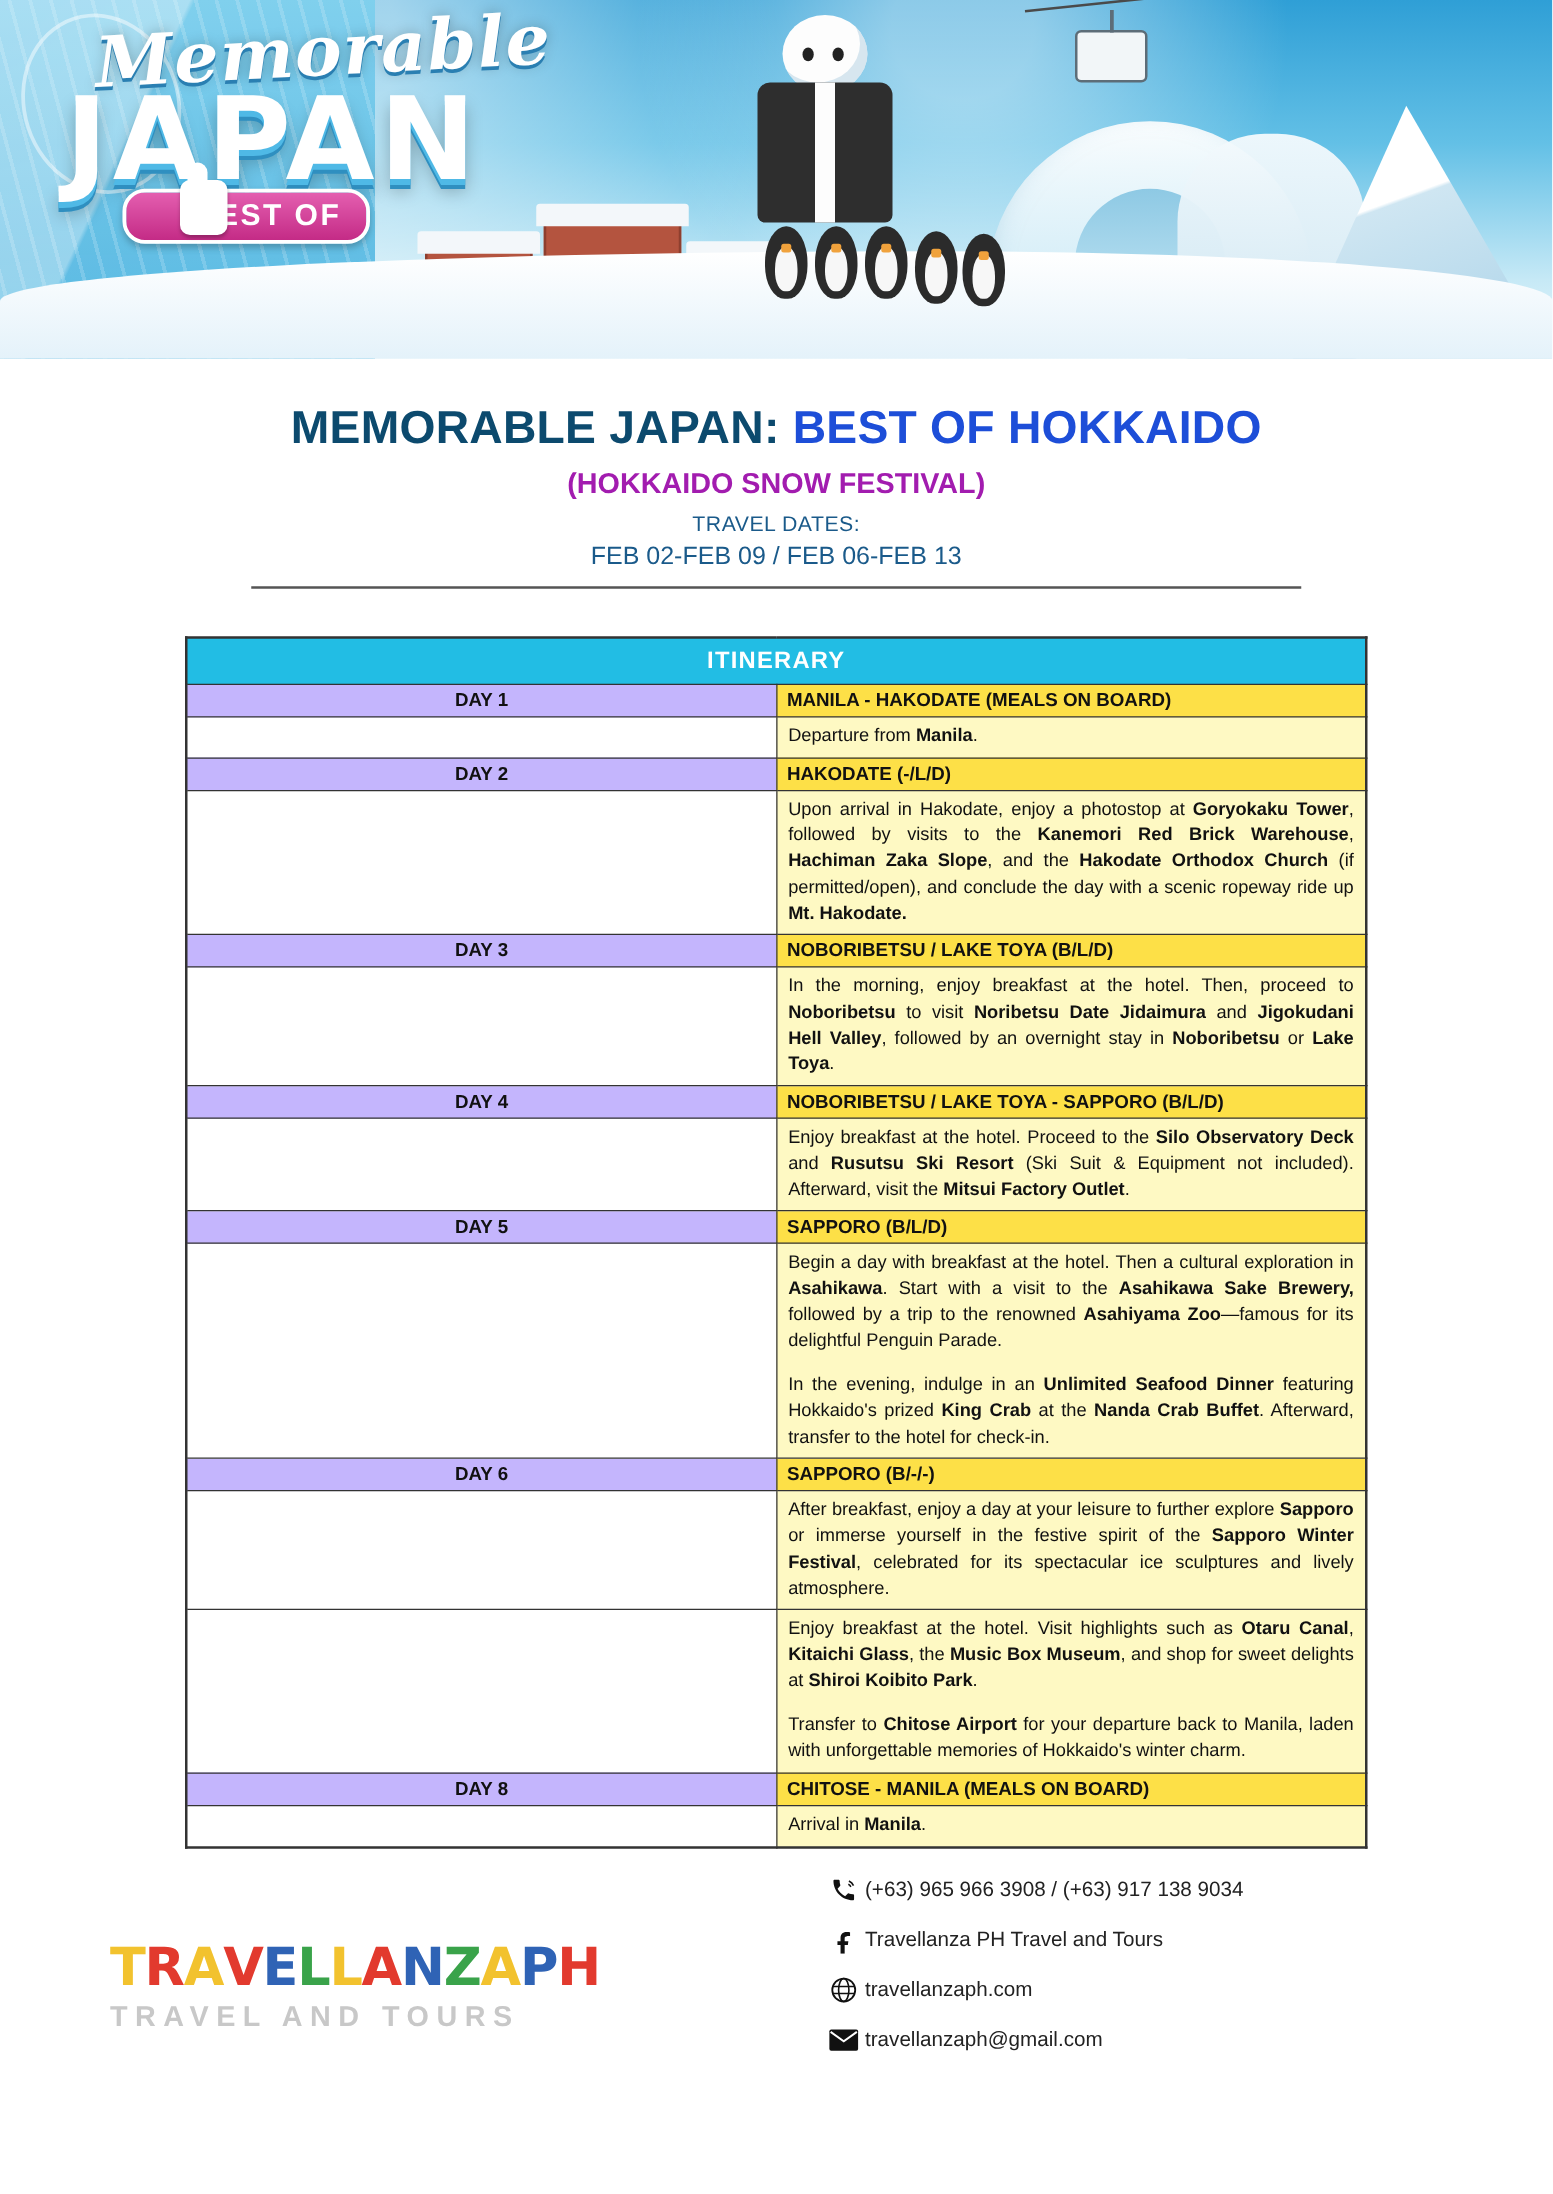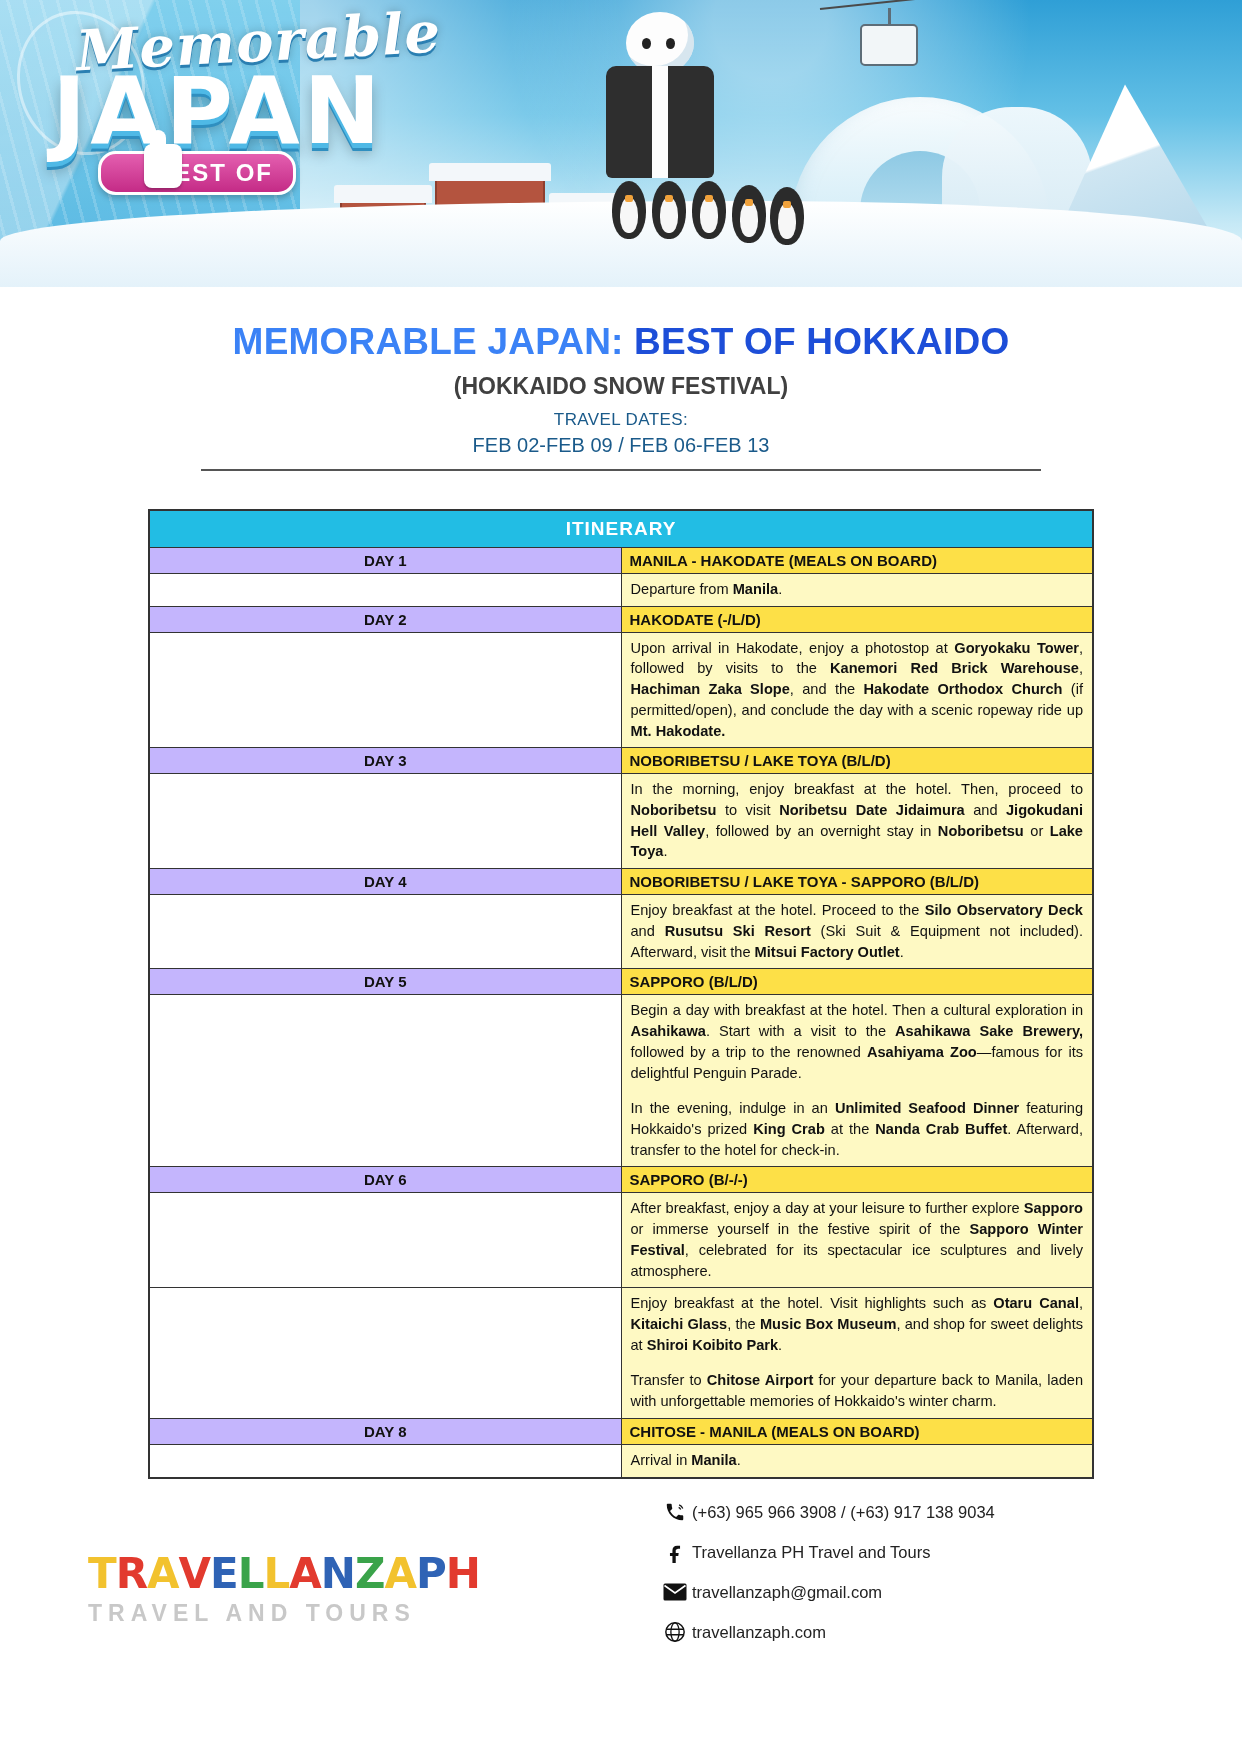--- a/index.html
+++ b/index.html
@@ -200,25 +200,25 @@
   .logo .thumb:after {
     content: ""; position: absolute; left: 6px; top: -14px; width: 16px; height: 18px;
     background: #ffffff; border-radius: 8px 8px 0 0;
   }
 
   
   .titles { text-align: center; padding-top: 34px; }
   .main-title {
     font-size: 37px; font-weight: 700; letter-spacing: .2px;
   }
-  .main-title .part1 { color: #3b82f6; text-align: right; }
+  .main-title .part1 { color: #0c4a6e; text-align: right; }
   .main-title .part2 { color: #1d4ed8; }
   .subtitle {
     margin-top: 10px;
-    font-size: 23px; font-weight: 700; color: #404040;
+    font-size: 23px; font-weight: 700; color: #a21caf;
   }
   .travel-dates-label {
     margin-top: 10px; font-size: 17px; color: #1a5a8a; letter-spacing: .4px;
   }
   .travel-dates {
     margin-top: 4px; font-size: 20px; color: #1a5a8a;
   }
   .rule {
     width: 840px; height: 2px; background: #555; margin: 12px auto 0;
   }
@@ -476,33 +476,33 @@
       <div class="contact-row">
         <span class="ci">
           <svg width="22" height="22" viewBox="0 0 24 24">
               <path fill="#111" d="M15.2 8.4h2.3V5.3c-.4-.1-1.7-.2-3.2-.2-3.2 0-5.1 1.9-5.1 5.3V13H6.5v3.4h2.7V24h3.6v-7.6h2.8l.4-3.4h-3.2v-2.2c0-1 .3-1.8 1.4-1.8z"></path>
             </svg>
         </span>
         <span>Travellanza PH Travel and Tours</span>
       </div>
       <div class="contact-row">
         <span class="ci">
-          <svg width="24" height="18" viewBox="0 0 24 18">
-              <rect x="0.5" y="0.5" width="23" height="17" rx="1.5" fill="#111"></rect>
-              <path d="M1.5 2.5 12 10 22.5 2.5" fill="none" stroke="#fff" stroke-width="1.6"></path>
-            </svg>
-        </span>
-        <span>travellanzaph@gmail.com</span>
-      </div>
-      <div class="contact-row">
-        <span class="ci">
           <svg width="22" height="22" viewBox="0 0 24 24">
               <circle cx="12" cy="12" r="10" fill="none" stroke="#111" stroke-width="1.6"></circle>
               <ellipse cx="12" cy="12" rx="4.5" ry="10" fill="none" stroke="#111" stroke-width="1.4"></ellipse>
               <path d="M2.4 9h19.2M2.4 15h19.2" stroke="#111" stroke-width="1.4" fill="none"></path>
             </svg>
         </span>
         <span>travellanzaph.com</span>
       </div>
+      <div class="contact-row">
+        <span class="ci">
+          <svg width="24" height="18" viewBox="0 0 24 18">
+              <rect x="0.5" y="0.5" width="23" height="17" rx="1.5" fill="#111"></rect>
+              <path d="M1.5 2.5 12 10 22.5 2.5" fill="none" stroke="#fff" stroke-width="1.6"></path>
+            </svg>
+        </span>
+        <span>travellanzaph@gmail.com</span>
+      </div>
     </div>
   </div>
 
 </div>
 
 </body></html>

